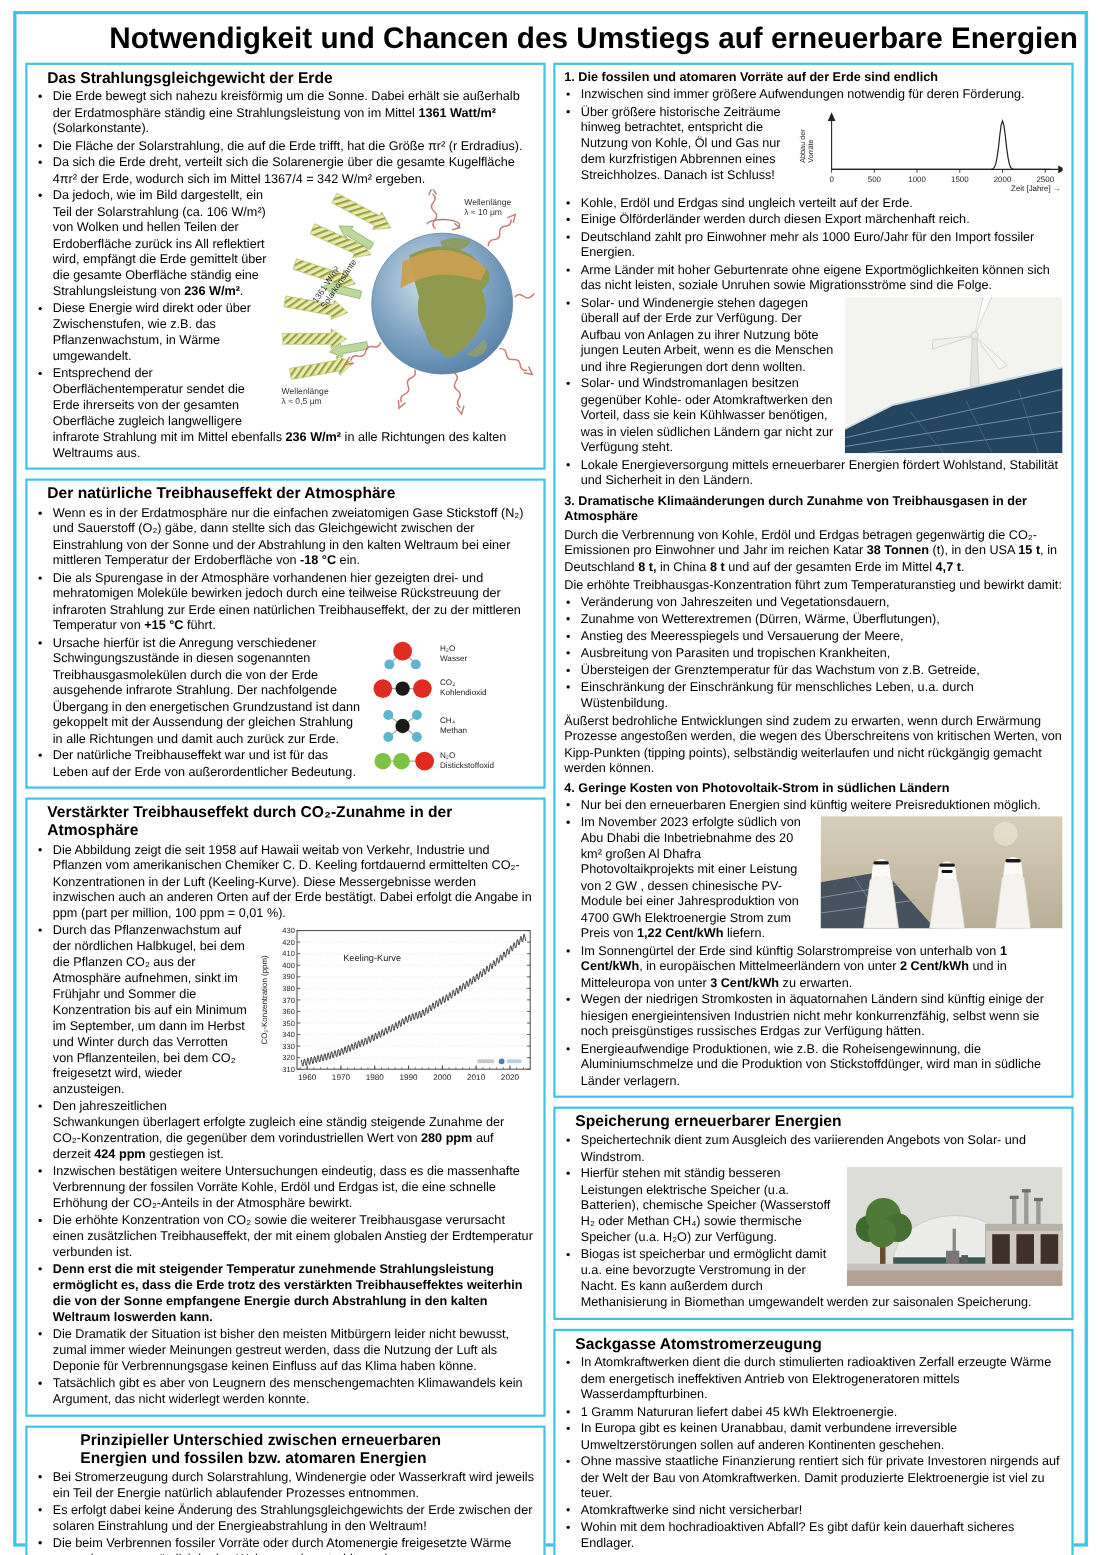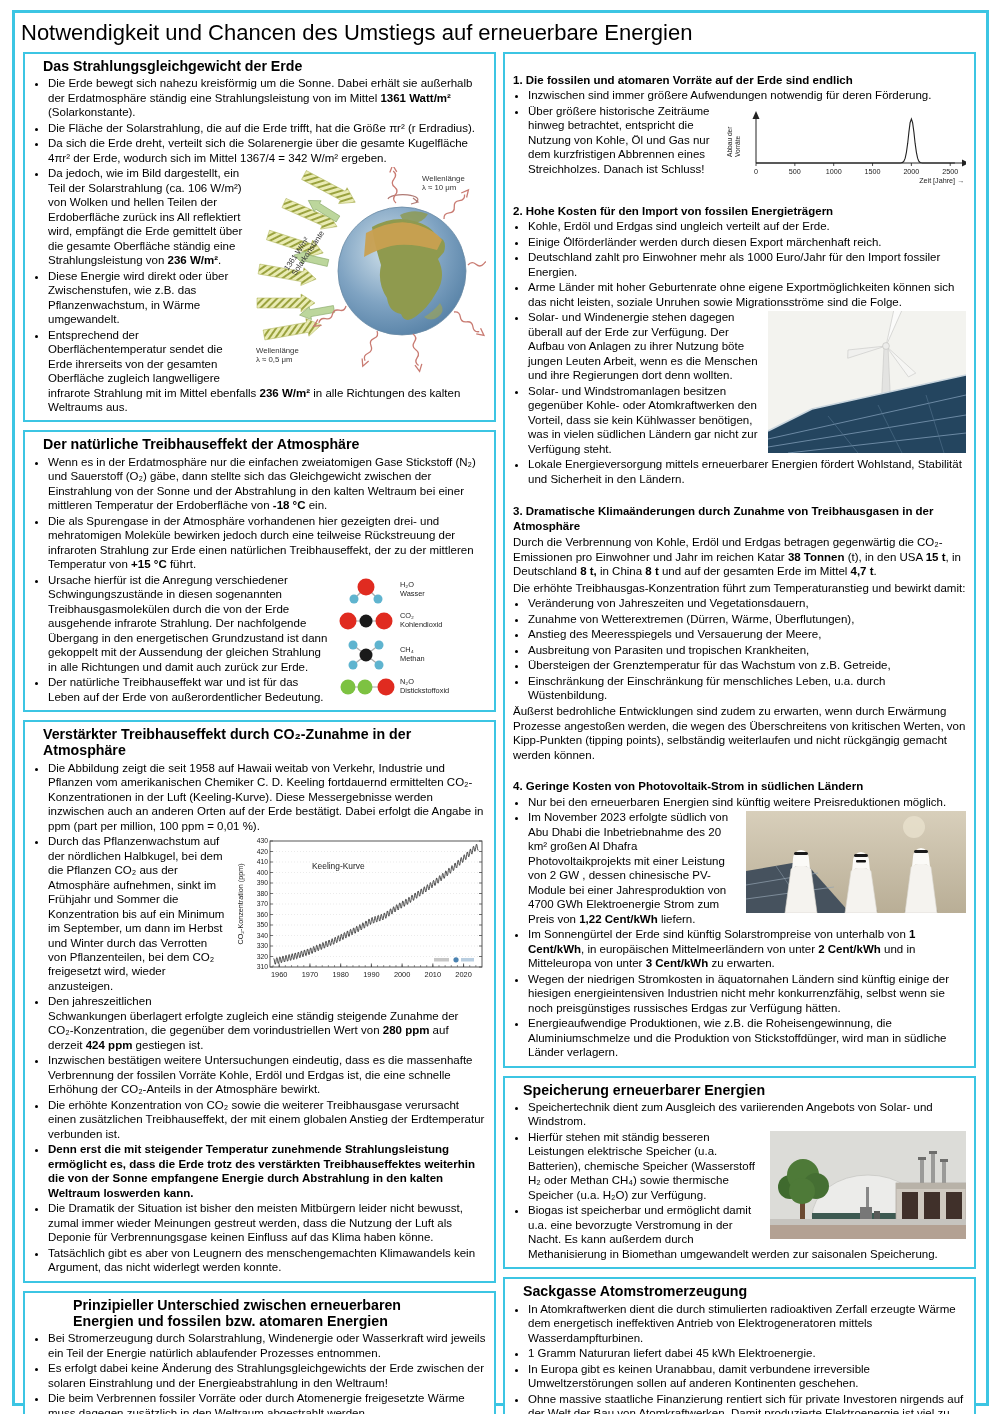--- a/index.html
+++ b/index.html
@@ -1,26 +1,26 @@
 <!DOCTYPE html>
 <html lang="de"><head>
 <meta charset="utf-8">
 <style>
   html,body{margin:0;padding:0;background:#ffffff;}
   body{width:1001px;height:1414px;position:relative;font-family:"Liberation Sans",sans-serif;color:#000;overflow:hidden;}
   .poster{position:absolute;top:10px;left:12px;right:12px;bottom:8px;border:3px solid #3cc5e3;background:#fff;}
-  .title{text-align:left;font-size:22px;font-weight:normal;margin:7px 6px 6px;letter-spacing:0;}
+  .title{text-align:right;font-size:27px;font-weight:bold;margin:7px 6px 6px;letter-spacing:0;}
   .cols{display:flex;gap:7px;padding:0 8px;}
   .col{width:473px;min-width:473px;display:flex;flex-direction:column;gap:8px;}
   .box{border:2px solid #3cc5e3;background:#fff;padding:2px 8px 5px;font-size:11.5px;line-height:1.26;}
   .box h2{font-size:14.2px;font-weight:bold;text-align:left;margin:2px 10px 2px;line-height:1.15;}
   ul{margin:0;padding-left:15px;list-style:disc;}
   li{margin:0 0 1px 0;}
   p{margin:2px 0 1px;}
-  .sec-head{font-weight:bold;margin:17px 0 1px;}
+  .sec-head{font-weight:bold;margin:3px 0 1px;}
   .flow::after{content:"";display:block;clear:both;}
   .fr{float:right;margin:1px 0 2px 7px;padding:0;}
   figure{margin:0;}
   svg{display:block;}
   .chart-frame{background:#fff;}
 </style>
 </head>
 <body>
 
 <div class="poster">
@@ -357,21 +357,20 @@
                 <path d="M34,58L34.0,58.0L35.2,58.0L36.5,58.0L37.7,58.0L39.0,58.0L40.2,58.0L41.5,58.0L42.7,58.0L43.9,58.0L45.2,58.0L46.4,58.0L47.7,58.0L48.9,58.0L50.2,58.0L51.4,58.0L52.6,58.0L53.9,58.0L55.1,58.0L56.4,58.0L57.6,58.0L58.9,58.0L60.1,58.0L61.3,58.0L62.6,58.0L63.8,58.0L65.1,58.0L66.3,58.0L67.6,58.0L68.8,58.0L70.0,58.0L71.3,58.0L72.5,58.0L73.8,58.0L75.0,58.0L76.3,58.0L77.5,58.0L78.8,58.0L80.0,58.0L81.2,58.0L82.5,58.0L83.7,58.0L85.0,58.0L86.2,58.0L87.5,58.0L88.7,58.0L89.9,58.0L91.2,58.0L92.4,58.0L93.7,58.0L94.9,58.0L96.2,58.0L97.4,58.0L98.6,58.0L99.9,58.0L101.1,58.0L102.4,58.0L103.6,58.0L104.9,58.0L106.1,58.0L107.3,58.0L108.6,58.0L109.8,58.0L111.1,58.0L112.3,58.0L113.6,58.0L114.8,58.0L116.0,58.0L117.3,58.0L118.5,58.0L119.8,58.0L121.0,58.0L122.3,58.0L123.5,58.0L124.7,58.0L126.0,58.0L127.2,58.0L128.5,58.0L129.7,58.0L131.0,58.0L132.2,58.0L133.4,58.0L134.7,58.0L135.9,58.0L137.2,58.0L138.4,58.0L139.7,58.0L140.9,58.0L142.1,58.0L143.4,58.0L144.6,58.0L145.9,58.0L147.1,58.0L148.4,58.0L149.6,58.0L150.8,58.0L152.1,58.0L153.3,58.0L154.6,58.0L155.8,58.0L157.1,58.0L158.3,58.0L159.6,58.0L160.8,58.0L162.0,58.0L163.3,58.0L164.5,58.0L165.8,58.0L167.0,58.0L168.3,58.0L169.5,58.0L170.7,58.0L172.0,58.0L173.2,58.0L174.5,58.0L175.7,58.0L177.0,58.0L178.2,58.0L179.4,57.8L180.7,57.4L181.9,56.2L183.2,53.2L184.4,47.3L185.7,38.2L186.9,27.1L188.1,17.7L189.4,14.0L190.6,17.7L191.9,27.1L193.1,38.2L194.4,47.3L195.6,53.2L196.8,56.2L198.1,57.4L199.3,57.8L200.6,58.0L201.8,58.0L203.1,58.0L204.3,58.0L205.5,58.0L206.8,58.0L208.0,58.0L209.3,58.0L210.5,58.0L211.8,58.0L213.0,58.0L214.2,58.0L215.5,58.0L216.7,58.0L218.0,58.0L219.2,58.0L220.5,58.0L221.7,58.0L222.9,58.0L224.2,58.0L225.4,58.0L226.7,58.0L227.9,58.0L229.2,58.0L230.4,58.0L231.6,58.0L232.9,58.0" fill="none" stroke="#222" stroke-width="1.1"></path>
                 <text x="197.15384615384616" y="78" font-size="7.2" fill="#222">Zeit [Jahre] →</text>
                 <text transform="translate(10,52) rotate(-90)" font-size="6.6" fill="#222"><tspan x="0" y="0">Abbau der</tspan><tspan x="0" y="7.5">Vorräte</tspan></text>
               </svg>
           </figure>
           <ul>
               <li>Über größere historische Zeiträume hinweg betrachtet, entspricht die Nutzung von Kohle, Öl und Gas nur dem kurzfristigen Abbrennen eines Streichholzes. Danach ist Schluss!</li>
             </ul>
         </div>
 
-        <div class="sec-head">2. Hohe Kosten für den Import von fossilen Energieträgern</div>
         <ul>
             <li>Kohle, Erdöl und Erdgas sind ungleich verteilt auf der Erde.</li>
             <li>Einige Ölförderländer werden durch diesen Export märchenhaft reich.</li>
             <li>Deutschland zahlt pro Einwohner mehr als 1000 Euro/Jahr für den Import fossiler Energien.</li>
             <li>Arme Länder mit hoher Geburtenrate ohne eigene Exportmöglichkeiten können sich das nicht leisten, soziale Unruhen sowie Migrationsströme sind die Folge.</li>
           </ul>
         <div class="flow">
           <figure class="fr">
             <svg width="198" height="142" viewBox="0 0 198 142">
               <rect width="198" height="142" fill="#f3f3ef"></rect>

